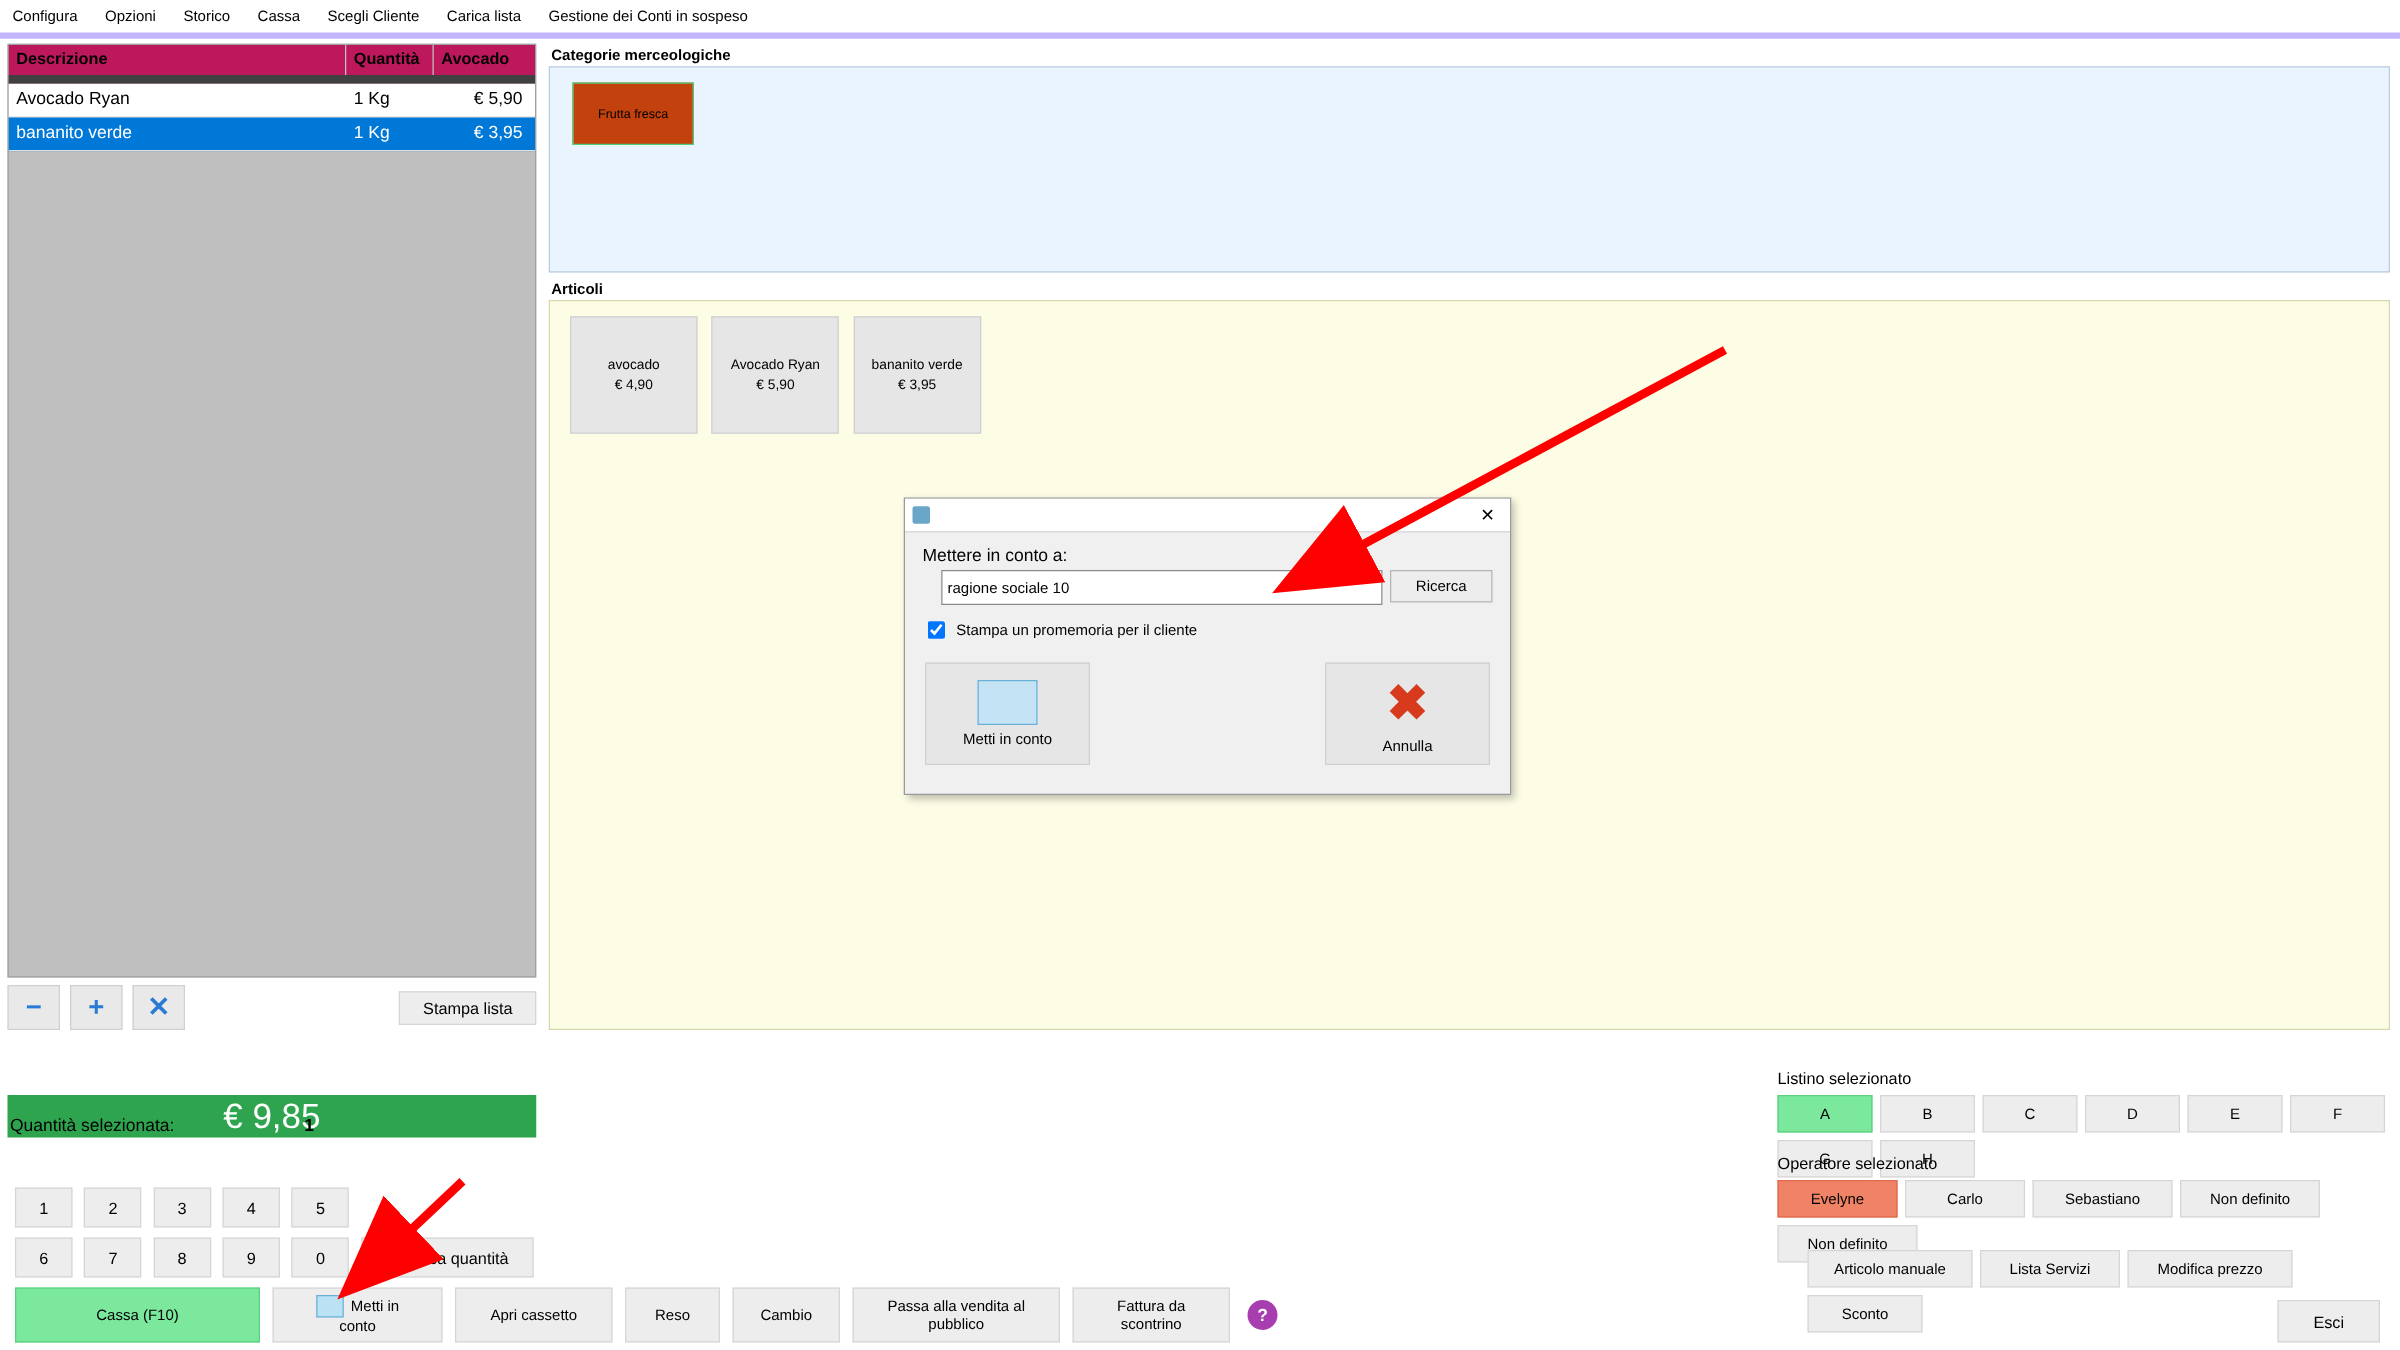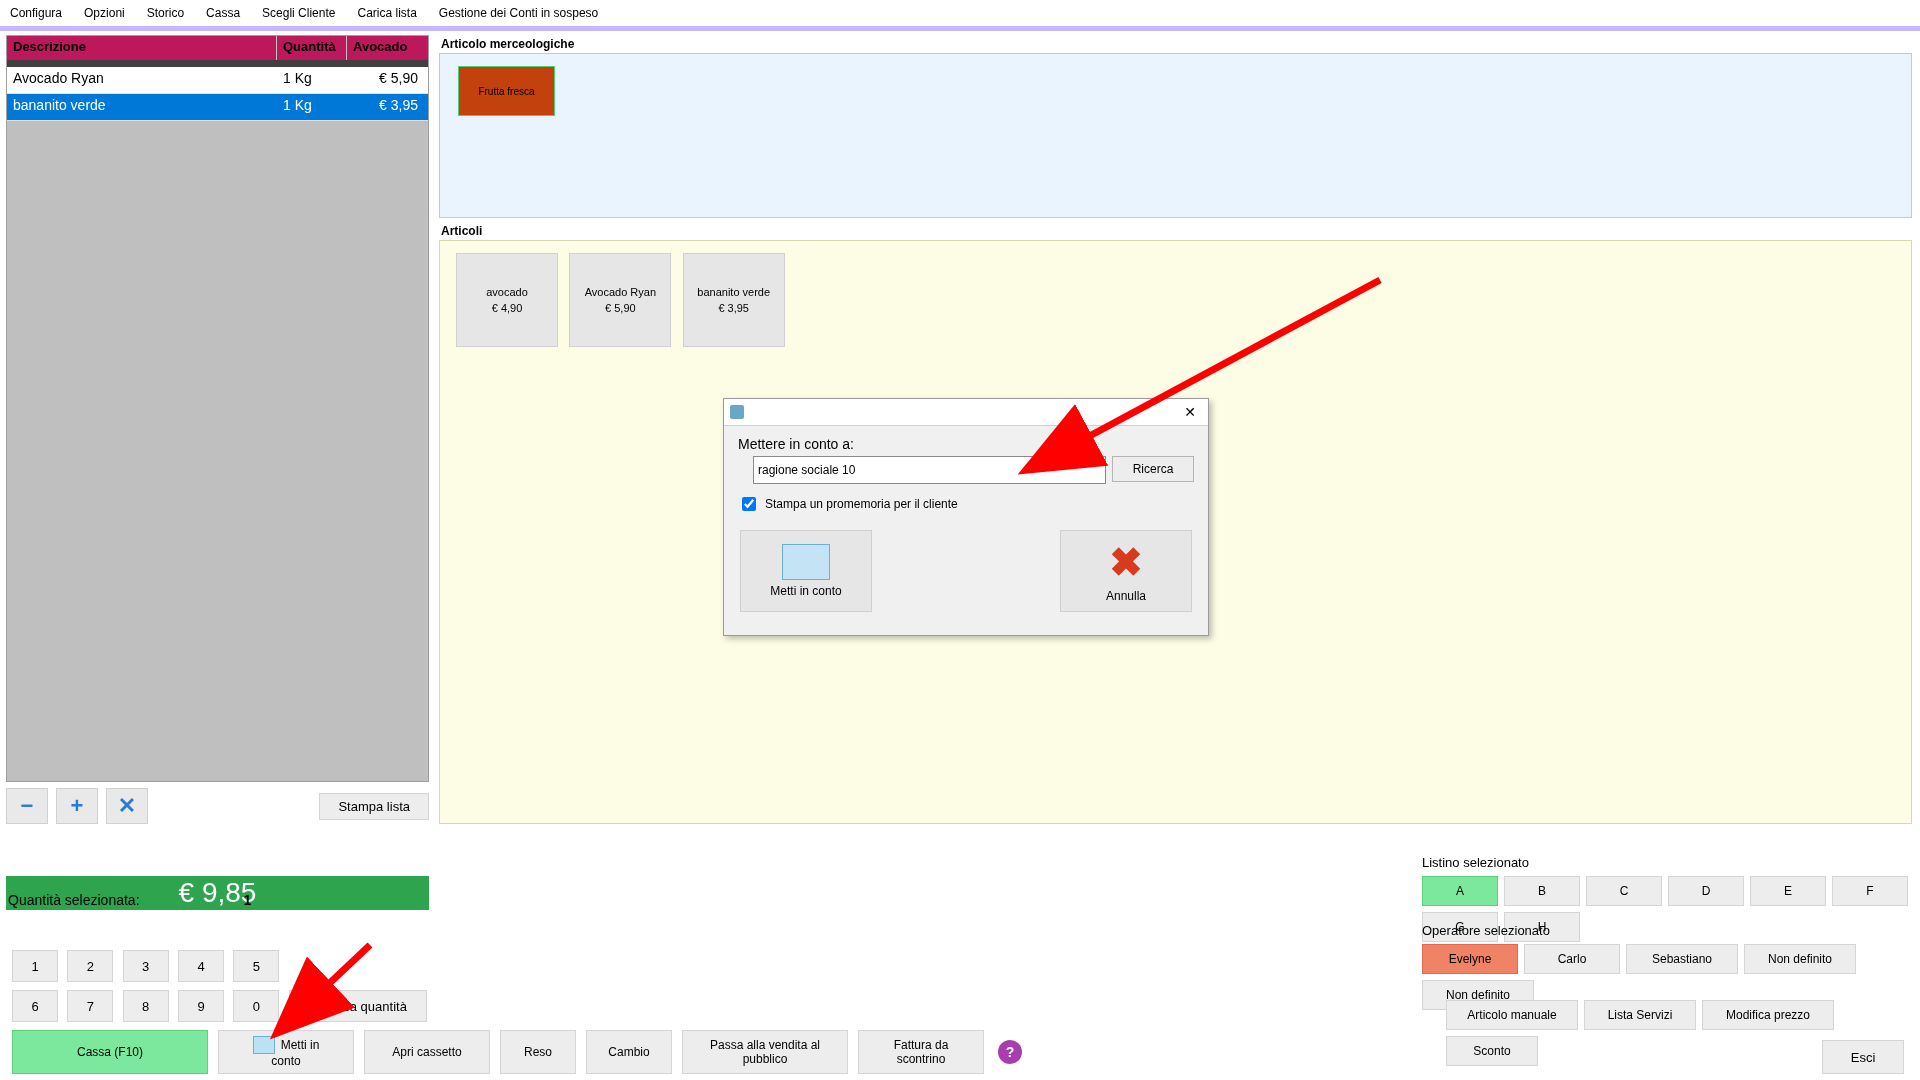--- a/index.html
+++ b/index.html
@@ -371,21 +371,21 @@
     </div>
     <div class="left-actions">
       <div class="icon-btn minus">−</div>
       <div class="icon-btn plus">+</div>
       <div class="icon-btn x">✕</div>
       <div class="stampa">Stampa lista</div>
     </div>
   </div>
 
   <div class="right">
-    <div class="section-label">Articolo merceologiche</div>
+    <div class="section-label">Categorie merceologiche</div>
     <div class="cat-panel">
       <div class="cat-btn">Frutta fresca</div>
     </div>
     <div class="section-label" style="margin-top:6px;">Articoli</div>
     <div class="art-panel">
       <div class="art-btn">
         <span class="name">avocado</span>
         <span>€ 4,90</span>
       </div>
       <div class="art-btn">

